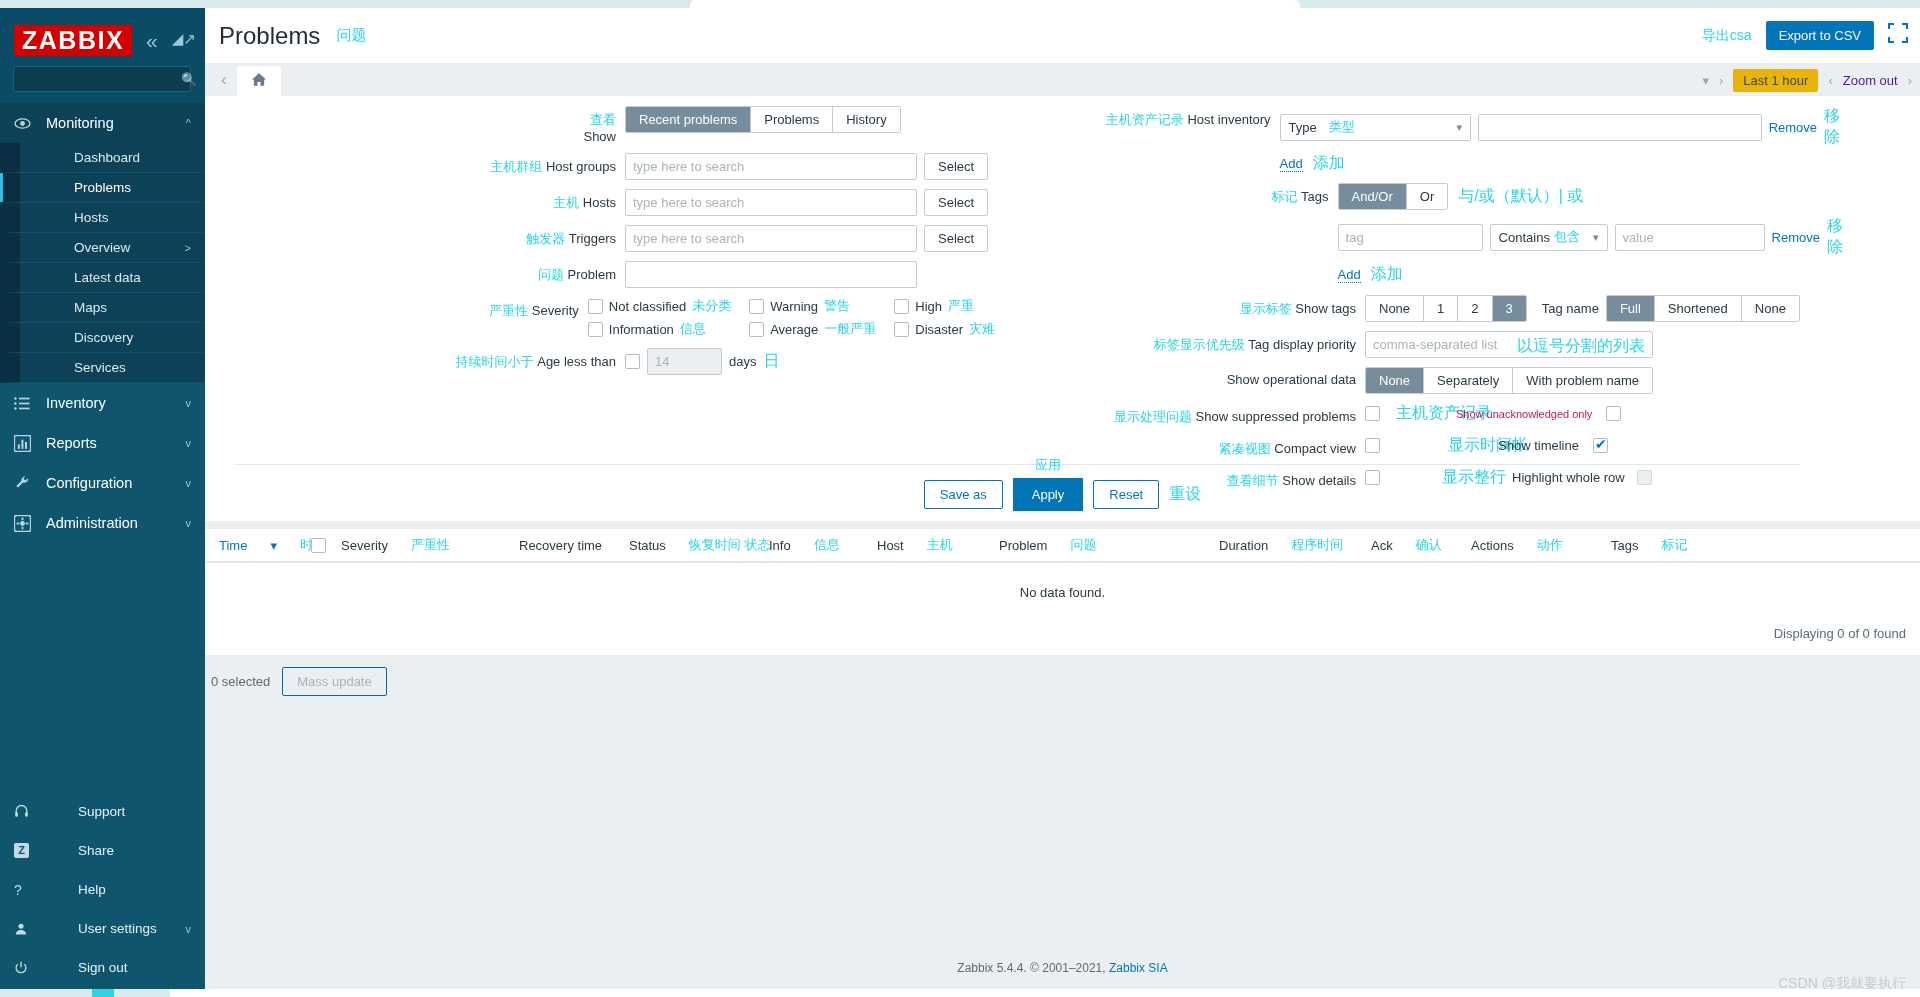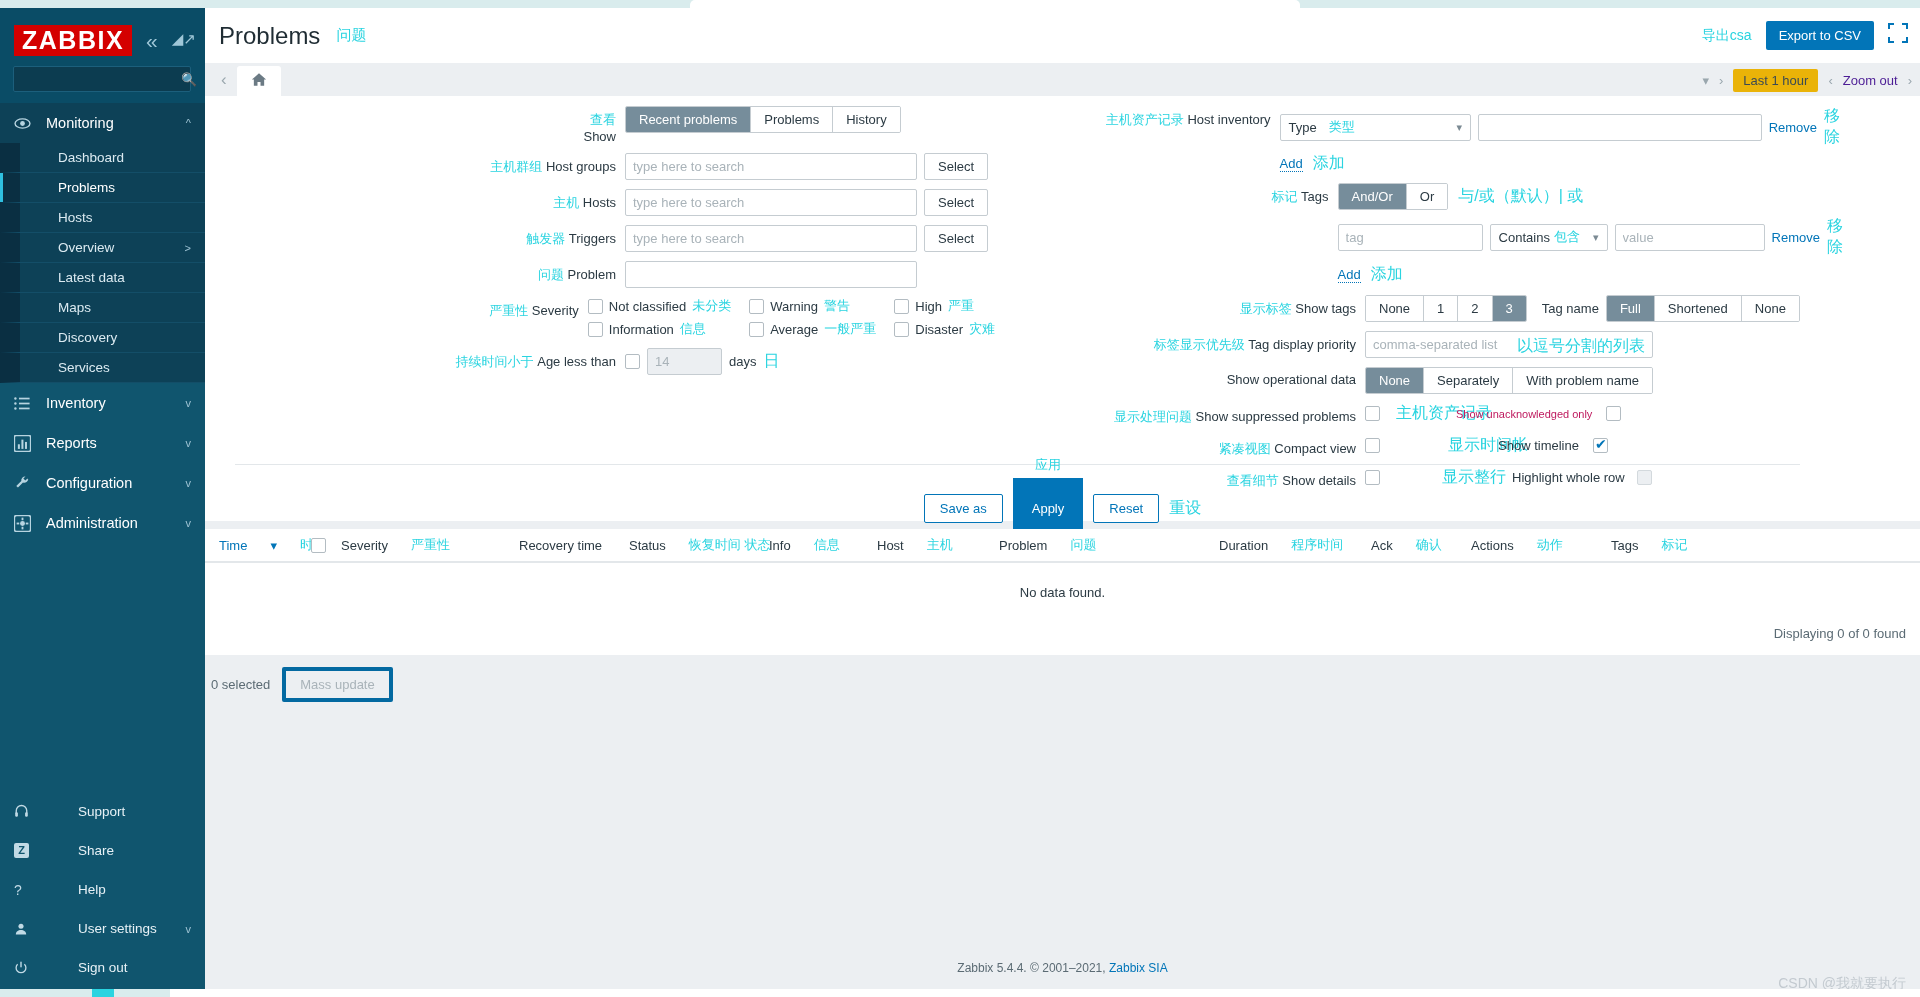--- a/index.html
+++ b/index.html
@@ -75,21 +75,21 @@
     color: #b7d4e0;
   }
   .sb-section .sec-label { flex: 1; padding-left: 6px; }
   .sb-section .chev { color: #9ec3d4; font-size: 11px; padding-right: 14px; }
 
   .sb-sub {
     background: #0d4157;
   }
   .sb-subitem {
     position: relative; height: 30px; display: flex; align-items: center;
-    padding-left: 38px; font-size: 13.5px; color: #dbeaf1; cursor: pointer;
+    padding-left: 54px; font-size: 13.5px; color: #dbeaf1; cursor: pointer;
     border-bottom: 1px solid #134e68;
     border-left: 20px solid #0a2f42;
   }
   .sb-subitem.selected { color: #ffffff; }
   .sb-subitem.selected::before {
     content: ""; position: absolute; left: -20px; top: 0; bottom: 0;
     width: 3px; background: #2fc0e0;
   }
   .sb-subitem .sub-chev { position: absolute; right: 14px; color: #9ec3d4; font-size: 11px; }
 
@@ -245,21 +245,21 @@
     position: absolute; left: 0; right: 0; top: 382px;
     display: flex; justify-content: center; align-items: center; gap: 10px;
   }
   .btn-ghost {
     border: 1px solid #0275b8; color: #0275b8; background: #ffffff;
     border-radius: 2px; font-size: 13px; padding: 6px 15px; cursor: pointer;
     font-family: "Liberation Sans", sans-serif;
   }
   .btn-primary {
     border: 1px solid #0275b8; background: #0275b8; color: #ffffff;
-    border-radius: 0; font-size: 13px; padding: 22px 18px; cursor: pointer;
+    border-radius: 0; font-size: 13px; padding: 8px 18px; cursor: pointer;
     font-family: "Liberation Sans", sans-serif;
   }
   .apply-cn { position: absolute; left: 50%; transform: translateX(-50%); top: -22px; color:#2ad4e0; font-size: 13px;}
 
   
   .results {
     background: #ffffff; margin-top: 8px; position: relative;
   }
   .thead {
     display: flex; align-items: center; height: 34px;
@@ -275,21 +275,21 @@
   .paging {
     text-align: right; font-size: 13px; color: #5b6b74;
     padding: 0 14px 14px 0;
   }
   .massbar {
     display: flex; align-items: center; gap: 12px;
     padding: 12px 0 0 6px; font-size: 13px; color: #5b6b74;
     background: #eceff2;
   }
   .btn-disabled {
-    border: 4px solid #0369a1; background: #eceff2; color: #a9b3b9;
+    border: 1px solid #0369a1; background: #eceff2; color: #a9b3b9;
     border-radius: 2px; font-size: 13px; padding: 6px 14px; cursor: default;
     font-family: "Liberation Sans", sans-serif;
   }
 
   .footer {
     position: absolute; left: 0; right: 0; bottom: 22px;
     text-align: center; font-size: 12px; color: #5b6b74;
   }
   .footer a { color: #0275b8; text-decoration: none; }
   .watermark {

